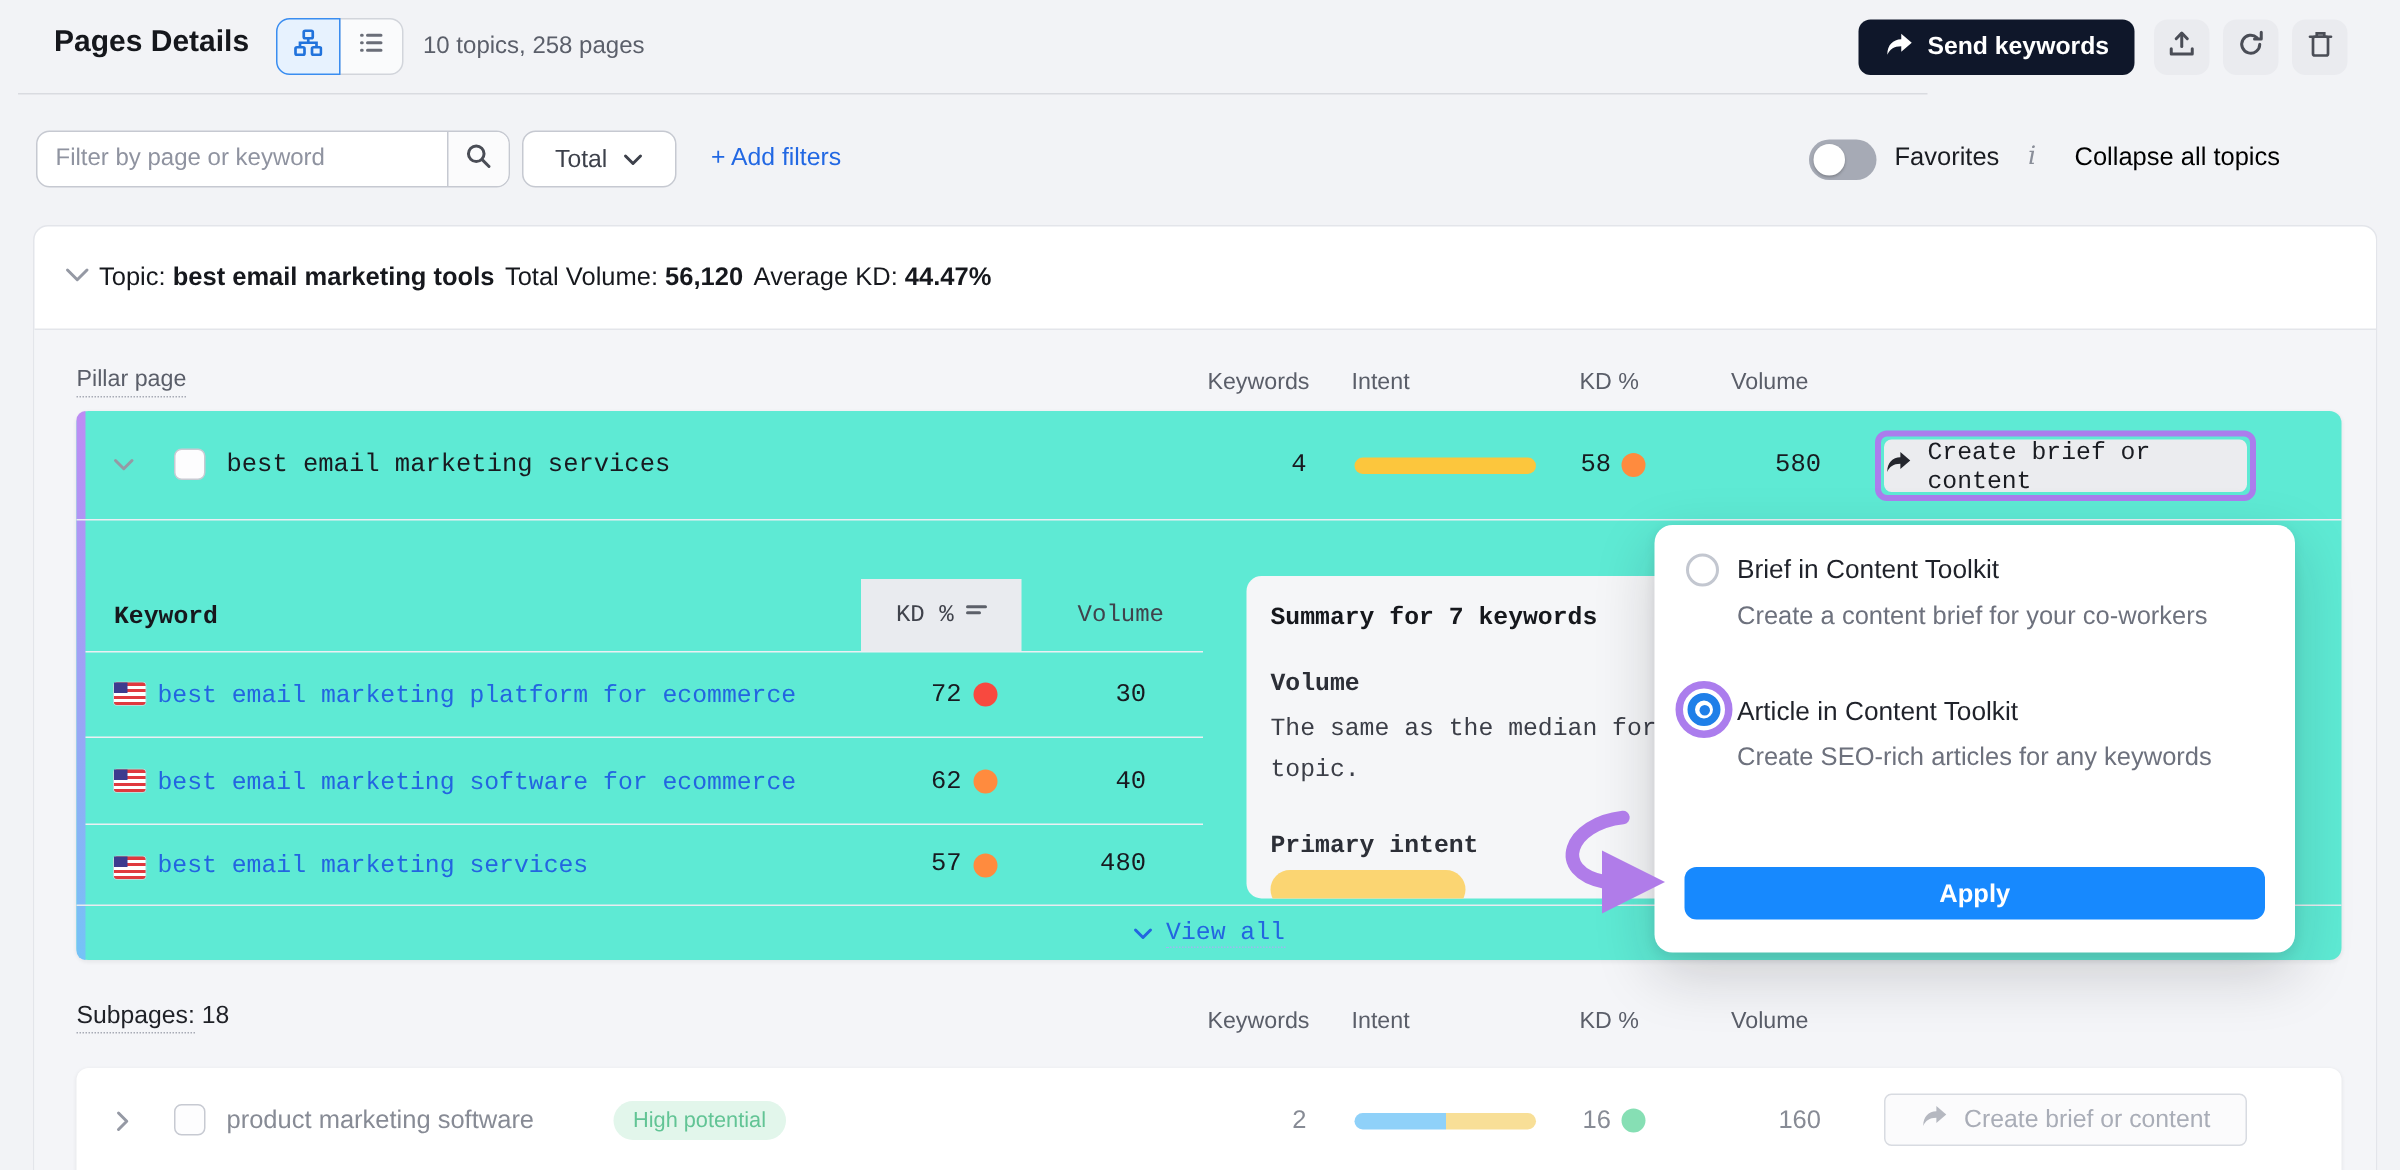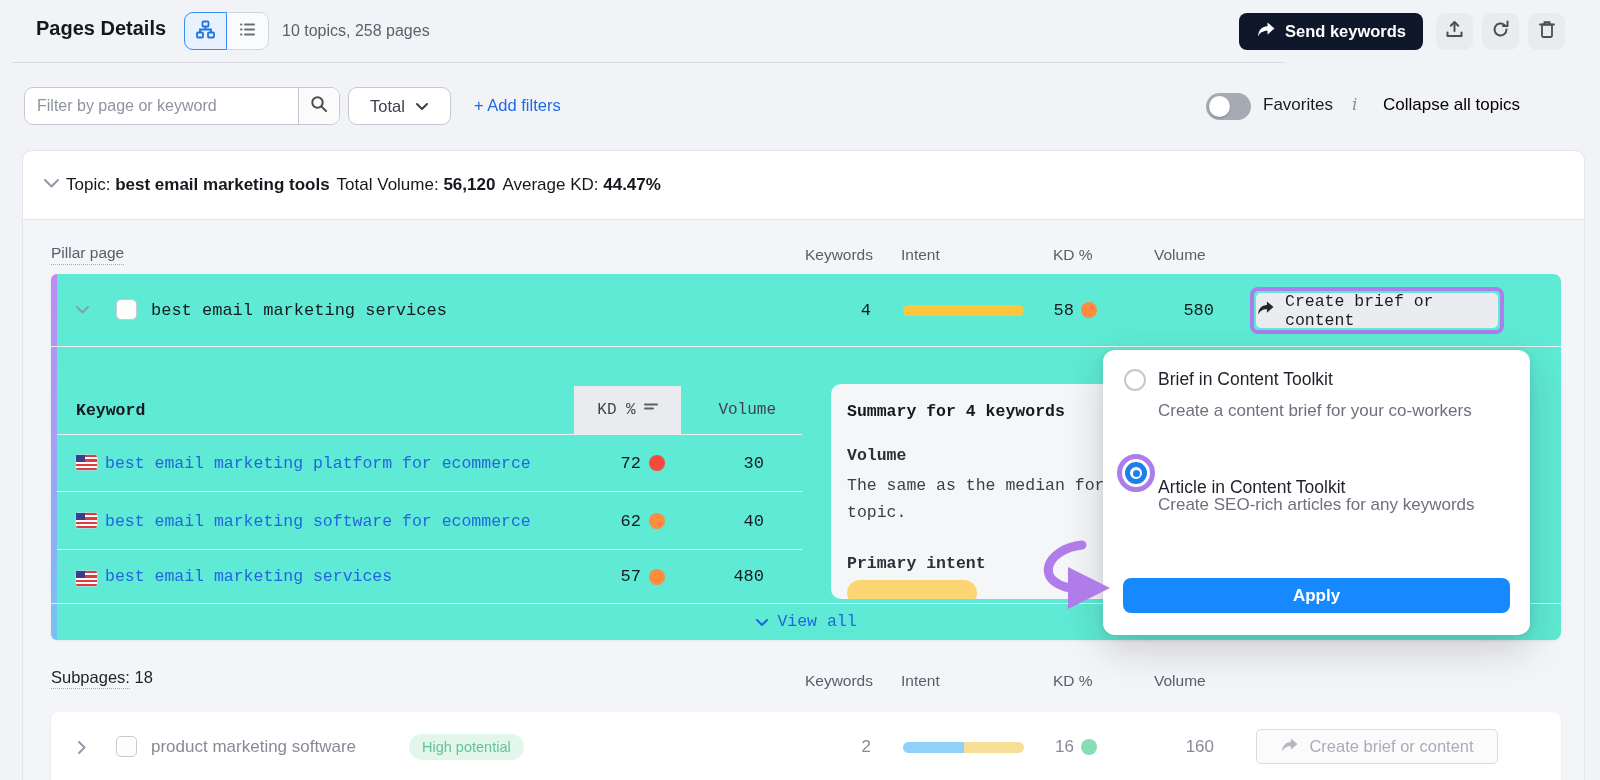--- a/index.html
+++ b/index.html
@@ -291,21 +291,21 @@
         </div>
         <div class="kw-row" style="top:276px;height:53px;">
           <span class="flag"></span>
           <span class="kw-link" style="height:53px;">best email marketing services</span>
           <span class="kw-kd" style="height:53px;">57</span>
           <span class="kw-dot" style="top: 19px; background: rgb(255, 139, 62);"></span>
           <span class="kw-vol" style="height:53px;">480</span>
         </div>
 
         <div class="summary">
-          <div class="sum-title">Summary for 4 keywords</div>
+          <div class="sum-title">Summary for 7 keywords</div>
           <div class="sum-sub" style="top:62px;">Volume</div>
           <div class="sum-text" style="top:92px;">The same as the median for</div>
           <div class="sum-text" style="top:119px;">topic.</div>
           <div class="sum-sub" style="top:170px;">Primary intent</div>
           <div class="intent-pill" style="background: rgb(251, 213, 114);"></div>
         </div>
 
         <div class="viewall-row">
           <span class="chev">
             <svg width="14" height="9" viewBox="0 0 14 9">
@@ -353,21 +353,21 @@
   </div>
 
   <div class="popup">
     <span class="radio" style="left:21px;top:19px;"></span>
     <span class="opt-label" style="top:19px;">Brief in Content Toolkit</span>
     <div class="opt-desc" style="top:48px;">Create a content brief for your co-workers</div>
 
     <span class="radio-ring">
       <span class="radio sel"></span>
     </span>
-    <span class="opt-label" style="top:127px;">Article in Content Toolkit</span>
+    <span class="opt-label" style="top:114px;">Article in Content Toolkit</span>
     <div class="opt-desc" style="top:142px;">Create SEO-rich articles for any keywords</div>
 
     <div class="apply-btn">Apply</div>
   </div>
 
   <svg class="abs" style="left:1030px;top:537px;z-index:50;" width="100" height="80" viewBox="0 0 100 80">
     <path d="M 52 8 C 16 12 4 44 40 51" stroke="#b07ce9" stroke-width="9" fill="none" stroke-linecap="round"></path>
     <polygon points="38,30 80,51 38,72" fill="#b07ce9"></polygon>
   </svg>
 

